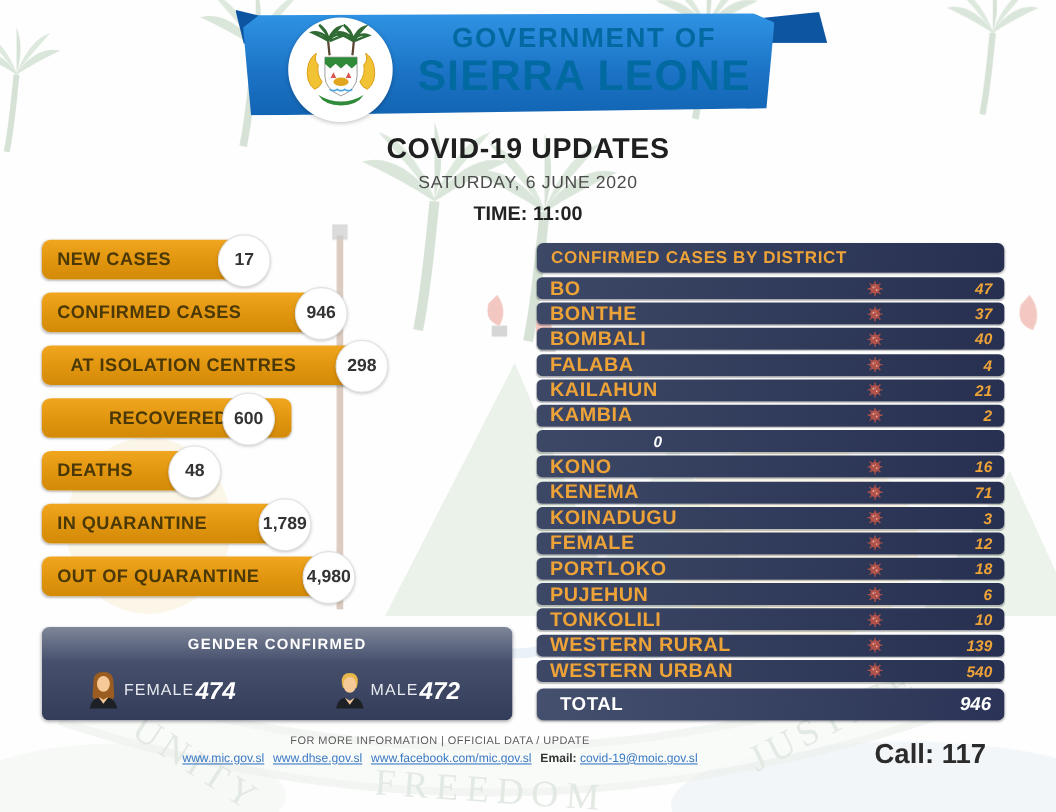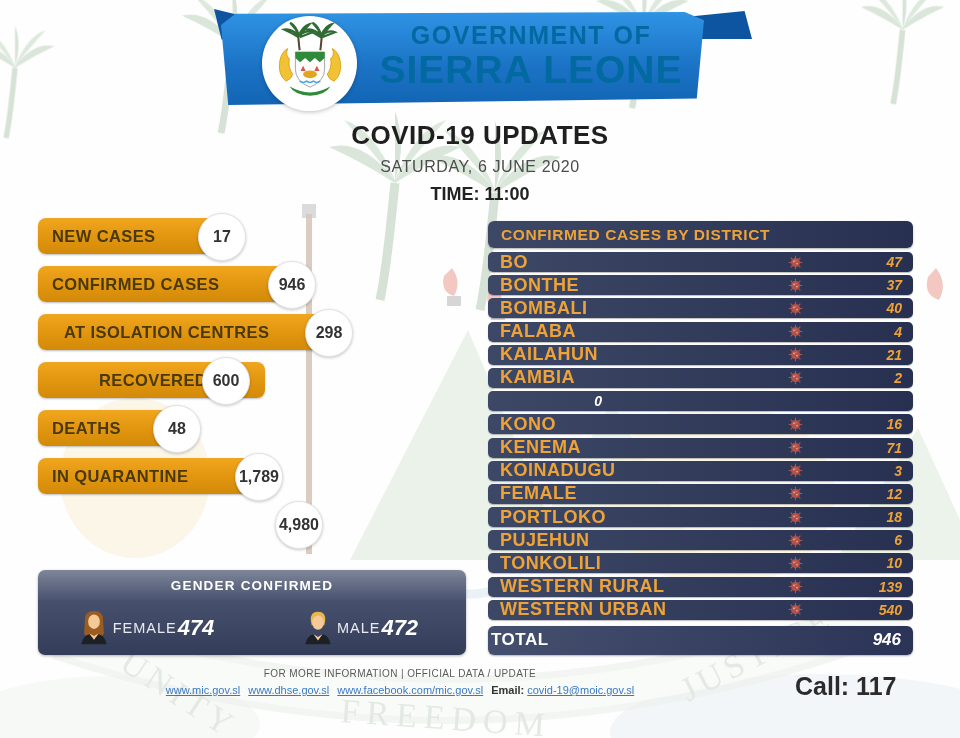--- a/index.html
+++ b/index.html
@@ -85,21 +85,21 @@
   .t-virus{width:16px; height:16px; margin-right:54px; display:flex; align-items:center;}
   .t-value{width:44px; text-align:right; font-size:14px; font-weight:bold; font-style:italic; color:#eda338; padding-right:11px;}
   .t-row.hl .t-name, .t-row.hl .t-value{color:#fff;}
   .t-row.hl .t-virus{visibility:hidden;}
   .total-row{
     height:29px; border-radius:6px; margin-top:6px;
     background:linear-gradient(100deg,#454f6e 0%,#2b3456 100%);
     box-shadow:0 1px 2px rgba(0,0,0,.3);
     display:flex; align-items:center;
   }
-  .total-label{flex:1; font-size:17px; font-weight:bold; color:#fff; letter-spacing:.5px; padding-left:3px;}
+  .total-label{flex:1; font-size:17px; font-weight:bold; color:#fff; letter-spacing:.5px; padding-left:21px;}
   .total-value{font-size:17px; font-weight:bold; font-style:italic; color:#fff; padding-right:12px;}
   
   .footer{position:absolute; left:120px; top:668px; width:560px; text-align:center; z-index:4;}
   .footer-info{font-size:10px; color:#5a5a5a; letter-spacing:.4px;}
   .footer-links{margin-top:5px; display:flex; justify-content:center; gap:8px; font-size:11px;}
   .footer-links a{color:#3a78c3; text-decoration:underline; cursor:pointer;}
   .email-wrap{color:#333;}
   .email-label{font-weight:bold; color:#333; margin-right:3px;}
   .call{position:absolute; left:795px; top:672px; z-index:5; font-size:25px; font-weight:bold; color:#2b2b2b;}
 </style>
@@ -224,20 +224,23 @@
         </div>
         <div class="stat-circle" style="left: 115px;">48</div>
       </div>
       <div class="stat-row">
         <div class="stat-bar" style="width: 213px;">
           <span class="stat-label">IN QUARANTINE</span>
         </div>
         <div class="stat-circle" style="left: 197px;">1,789</div>
       </div>
       <div class="stat-row">
+        <div class="stat-bar" style="width: 253px;">
+          <span class="stat-label">OUT OF QUARANTINE</span>
+        </div>
         <div class="stat-circle" style="left: 237px;">4,980</div>
       </div>
     </div>
 
   <div class="gender">
     <div class="gender-head">GENDER CONFIRMED</div>
     <div class="gender-body">
       <div class="gender-half">
         <svg class="person-icon" viewBox="0 0 40 40">
           <path d="M10,10 q0,-9 10,-9 q10,0 10,9 l1,16 q-2,4 -5,4 l-12,0 q-3,0 -5,-4 Z" fill="#9a5c20"></path>

